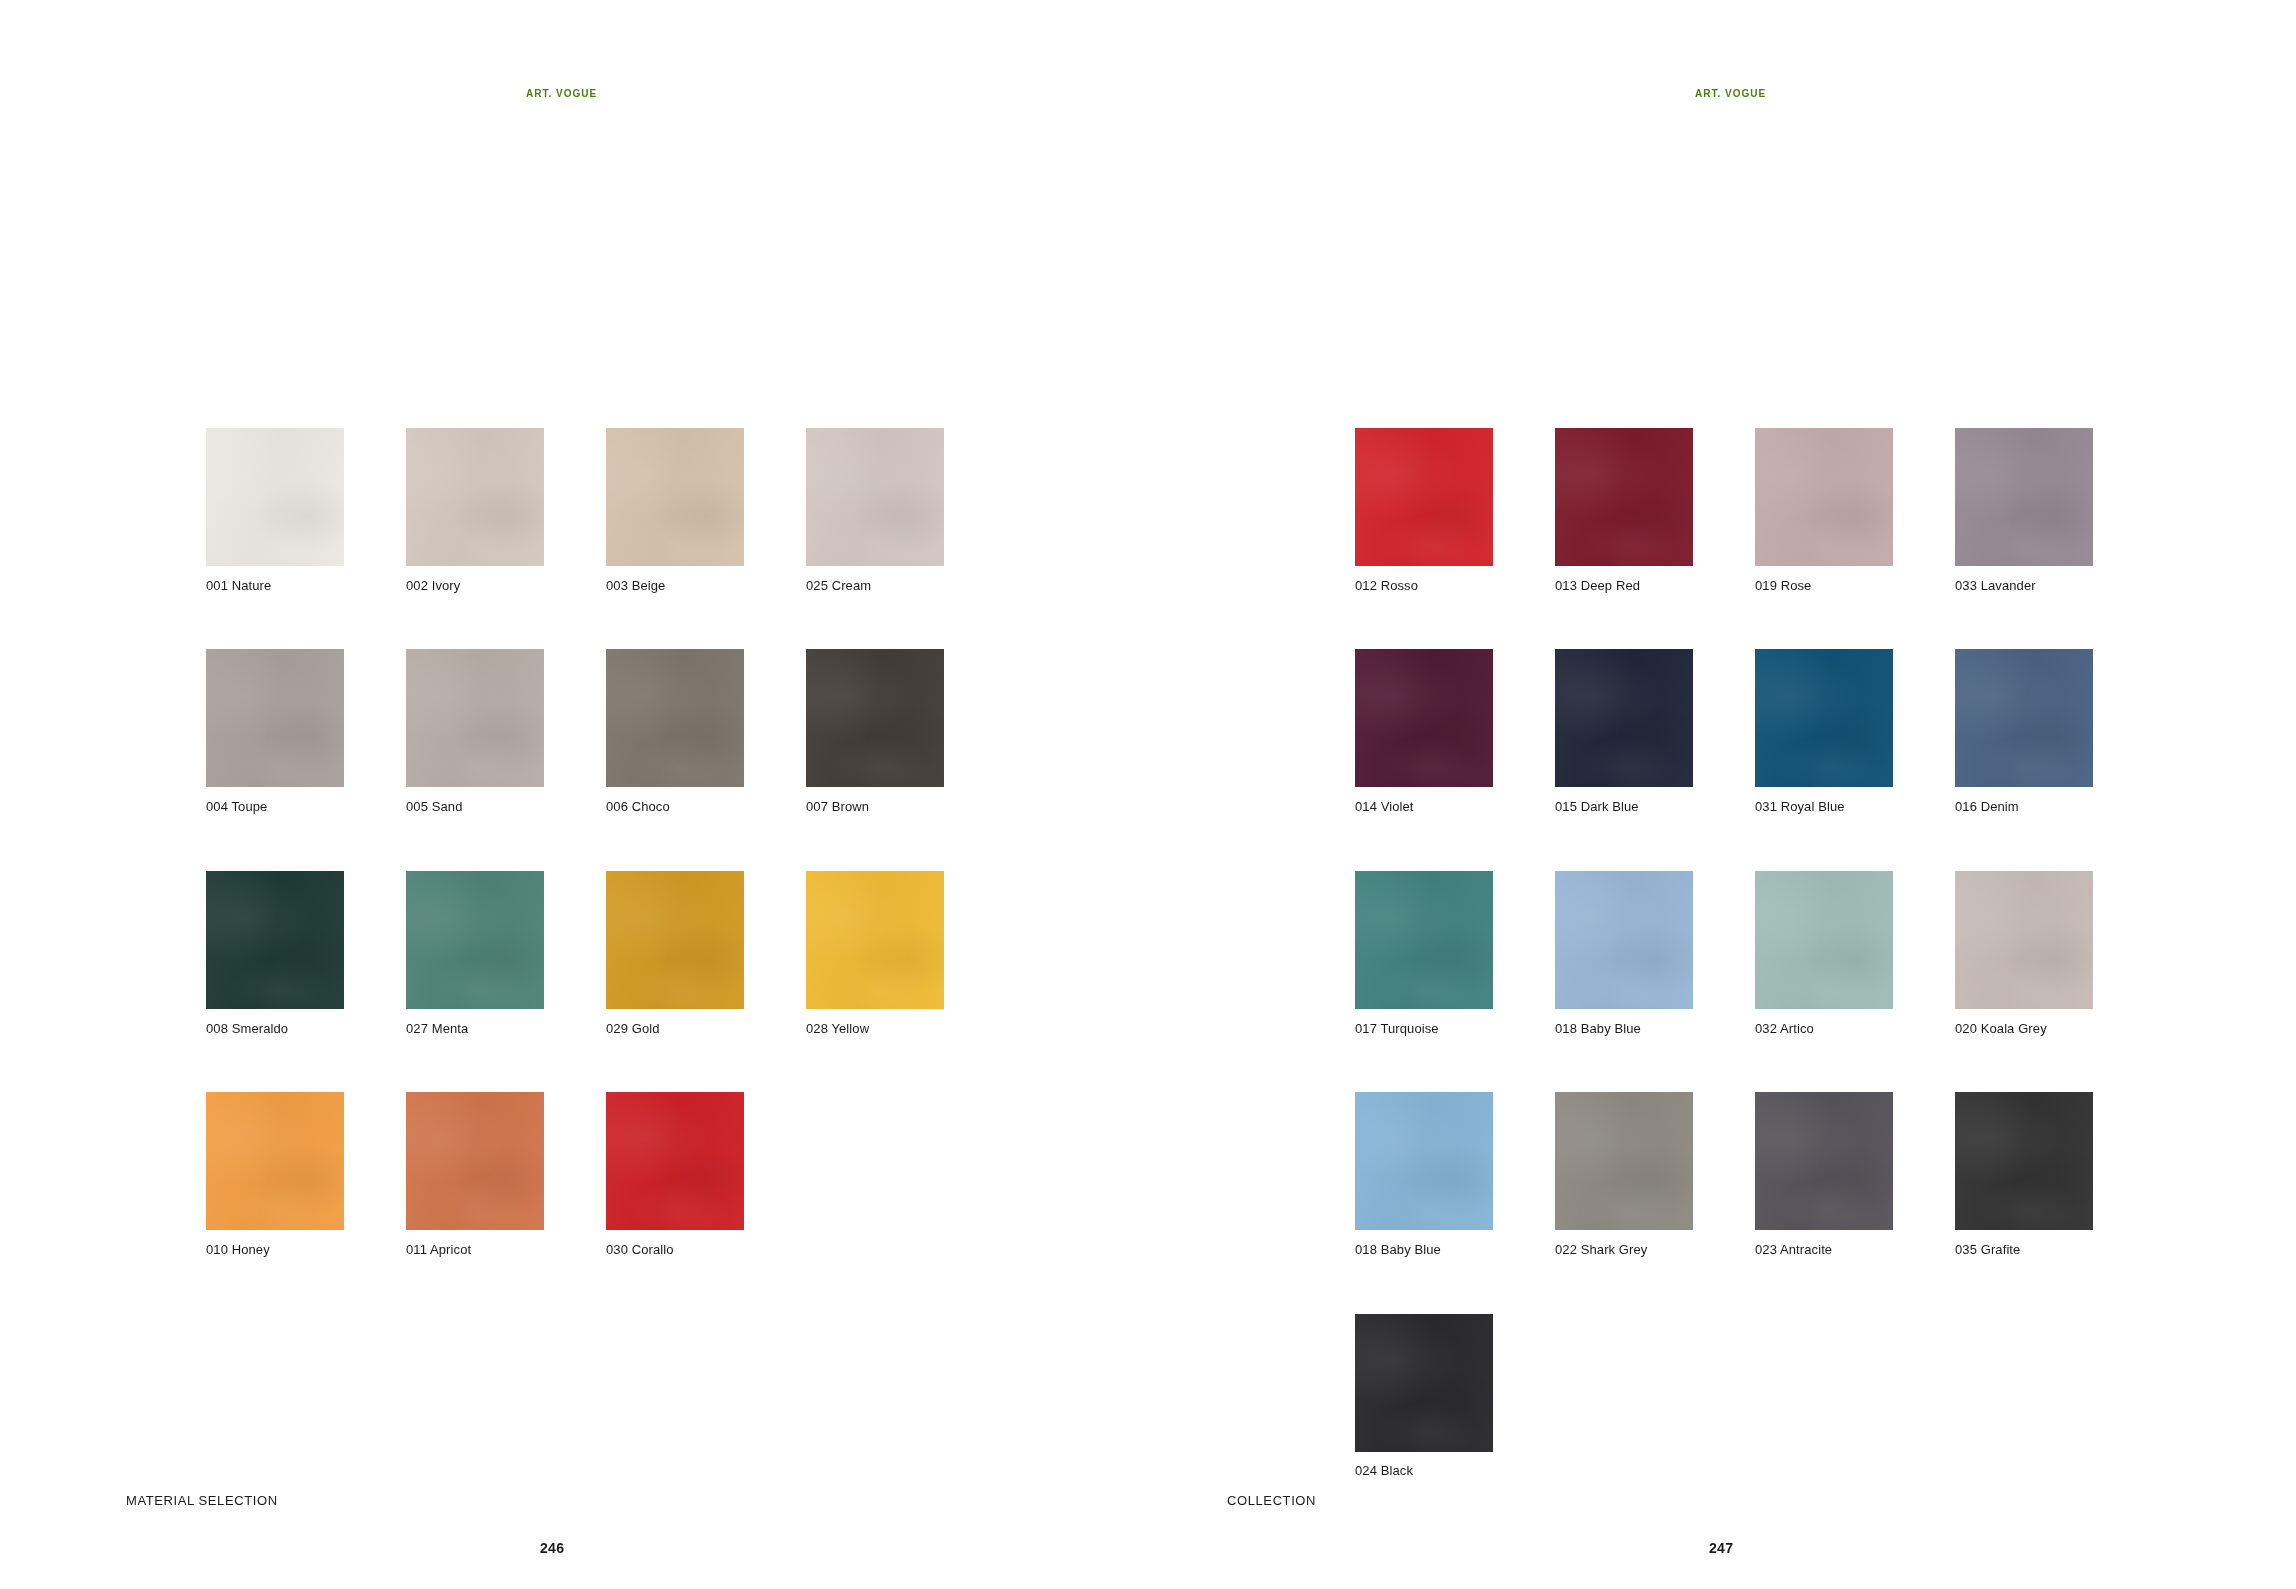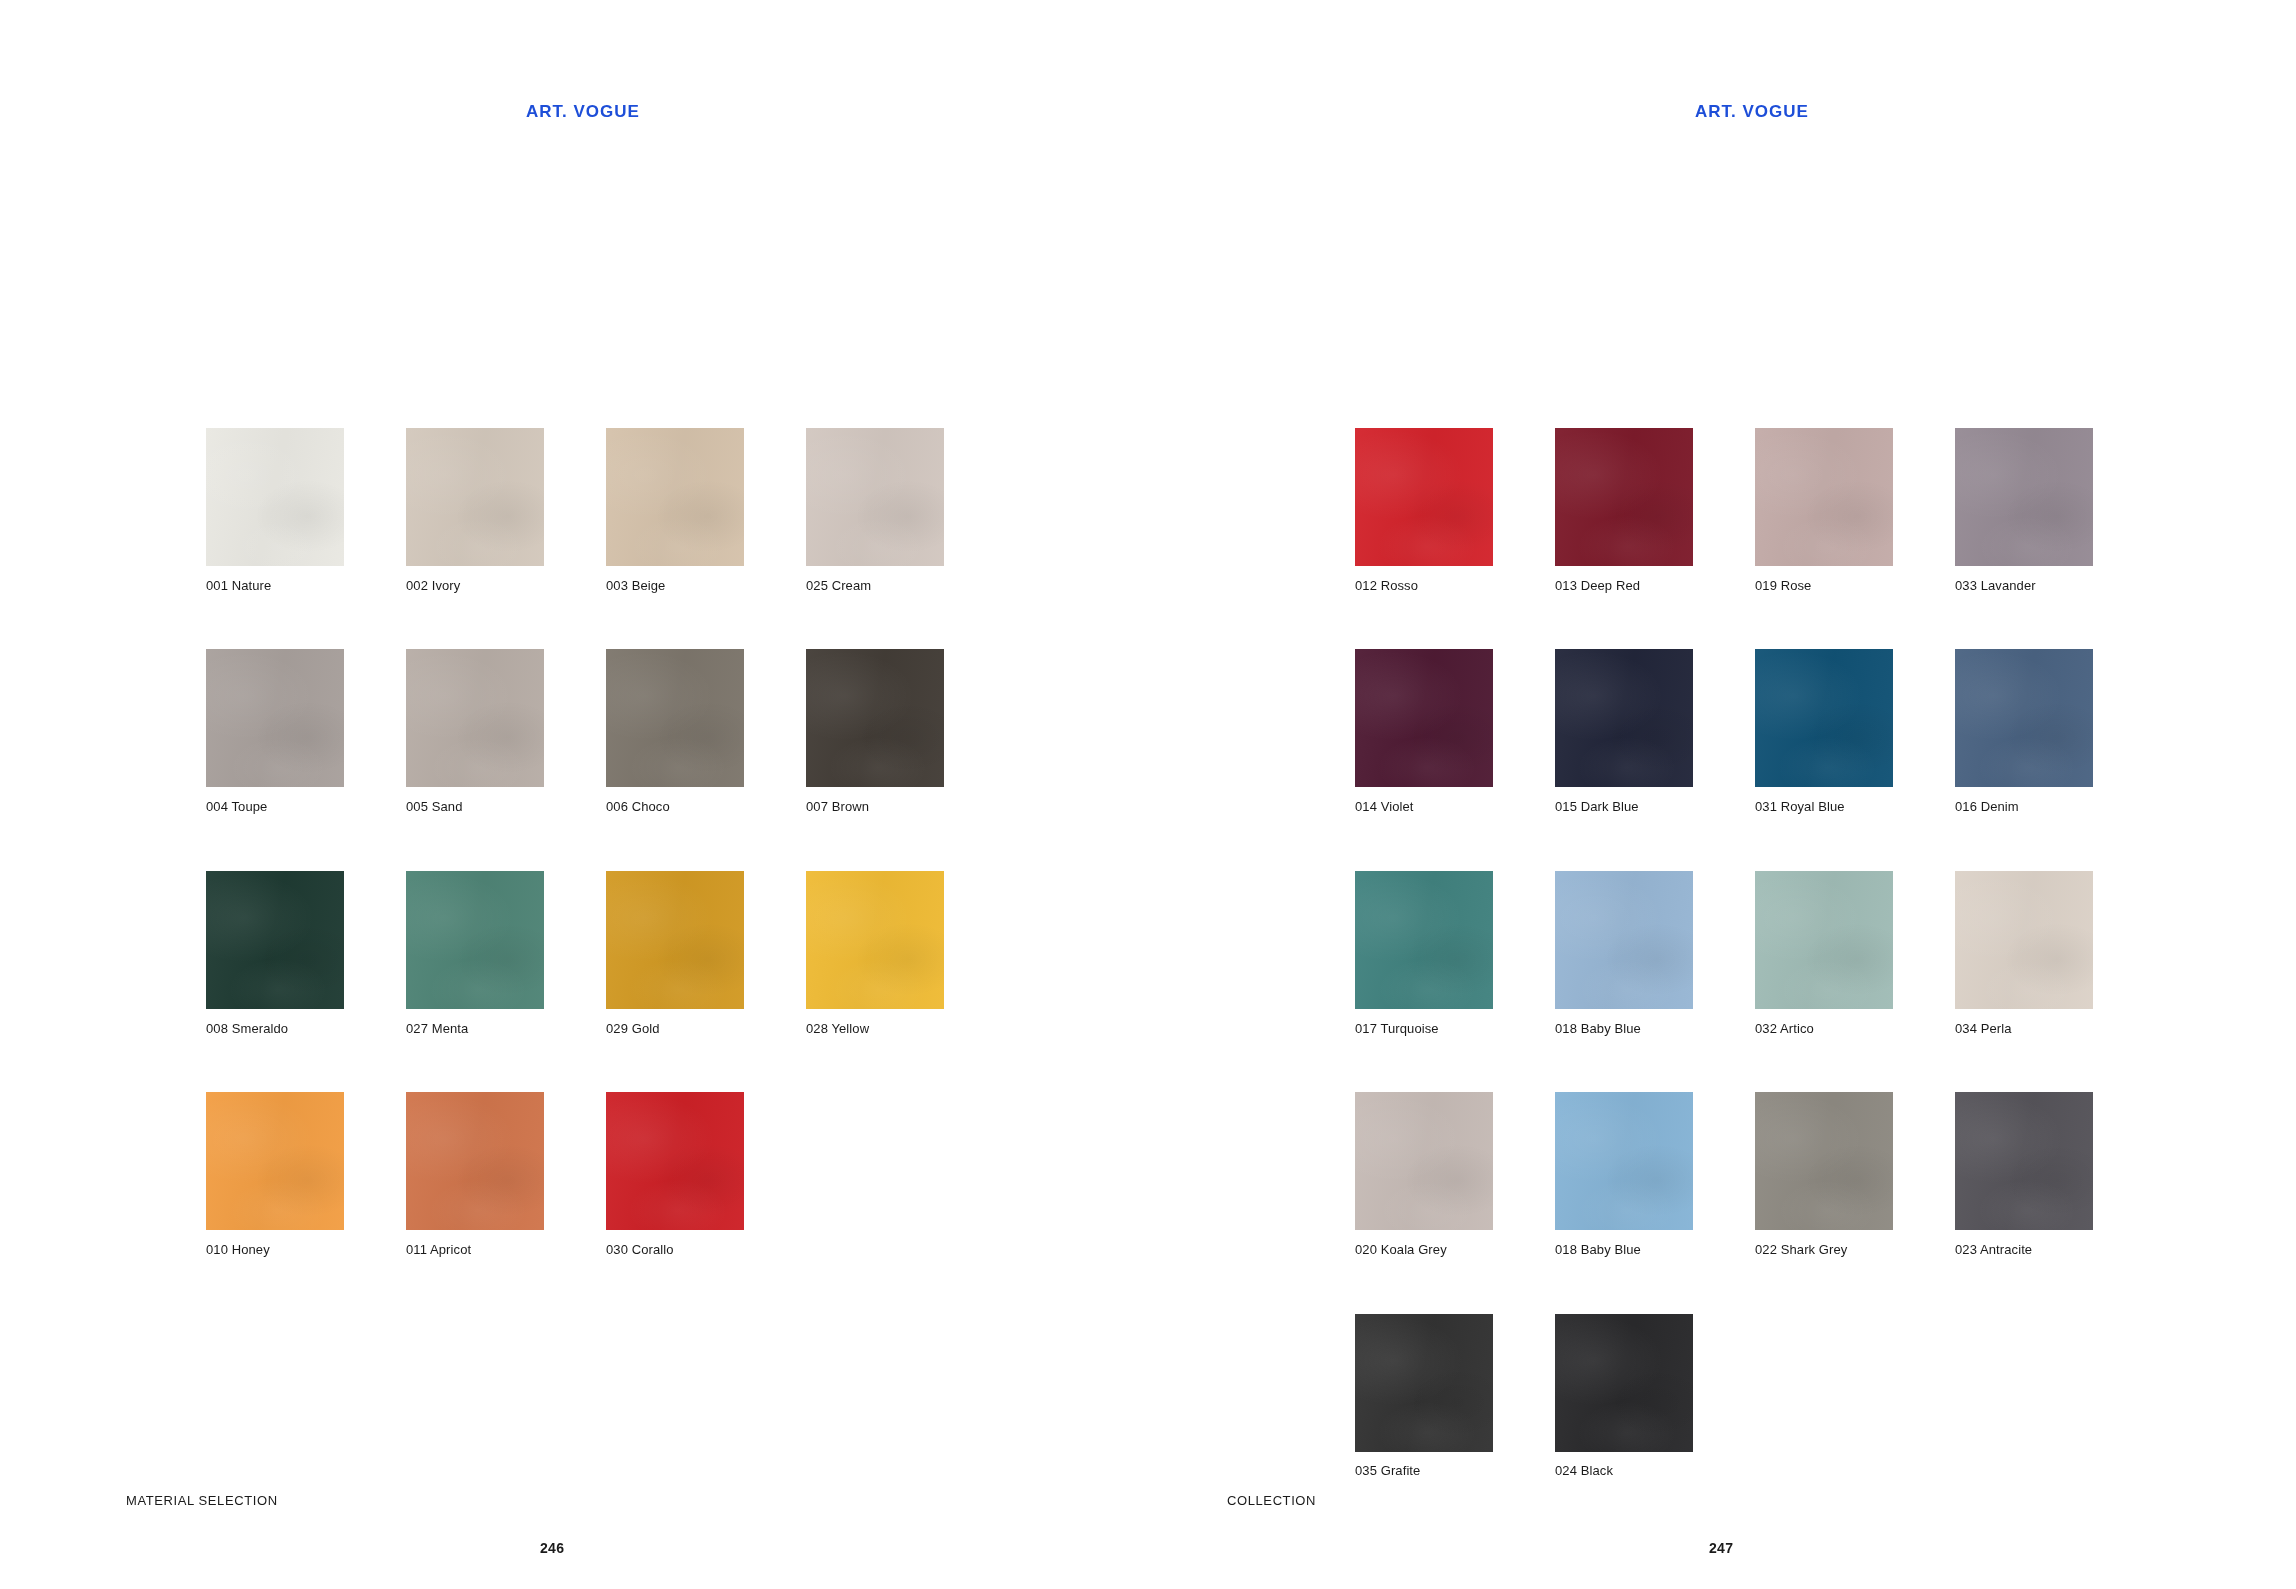--- a/index.html
+++ b/index.html
@@ -26,25 +26,25 @@
     position: relative;
     height: 1589px;
     box-sizing: border-box;
   }
   .page-left  { width: 1149px; }
   .page-right { width: 1148px; }
 
   
   .running-head {
     position: absolute;
-    top: 102px;
-    font-size: 17px;
+    top: 88px;
+    font-size: 10px;
     font-weight: 700;
     letter-spacing: 1px;
-    color: #1d4ed8;
+    color: #4d7c0f;
     white-space: nowrap;
   }
   .page-left  .running-head { left: 526px; }
   .page-right .running-head { left: 546px; }
 
   
   .swatch-grid {
     position: absolute;
     display: grid;
     grid-template-columns: repeat(4, 138px);
@@ -229,24 +229,20 @@
         </div>
         <div class="swatch-cell">
           <div class="swatch-chip" style="background-color: rgb(151, 182, 212);"></div>
           <div class="swatch-label">018 Baby Blue</div>
         </div>
         <div class="swatch-cell">
           <div class="swatch-chip" style="background-color: rgb(160, 188, 182);"></div>
           <div class="swatch-label">032 Artico</div>
         </div>
         <div class="swatch-cell">
-          <div class="swatch-chip" style="background-color: rgb(220, 210, 200);"></div>
-          <div class="swatch-label">034 Perla</div>
-        </div>
-        <div class="swatch-cell">
           <div class="swatch-chip" style="background-color: rgb(198, 187, 182);"></div>
           <div class="swatch-label">020 Koala Grey</div>
         </div>
         <div class="swatch-cell">
           <div class="swatch-chip" style="background-color: rgb(134, 180, 214);"></div>
           <div class="swatch-label">018 Baby Blue</div>
         </div>
         <div class="swatch-cell">
           <div class="swatch-chip" style="background-color: rgb(142, 138, 130);"></div>
           <div class="swatch-label">022 Shark Grey</div>

